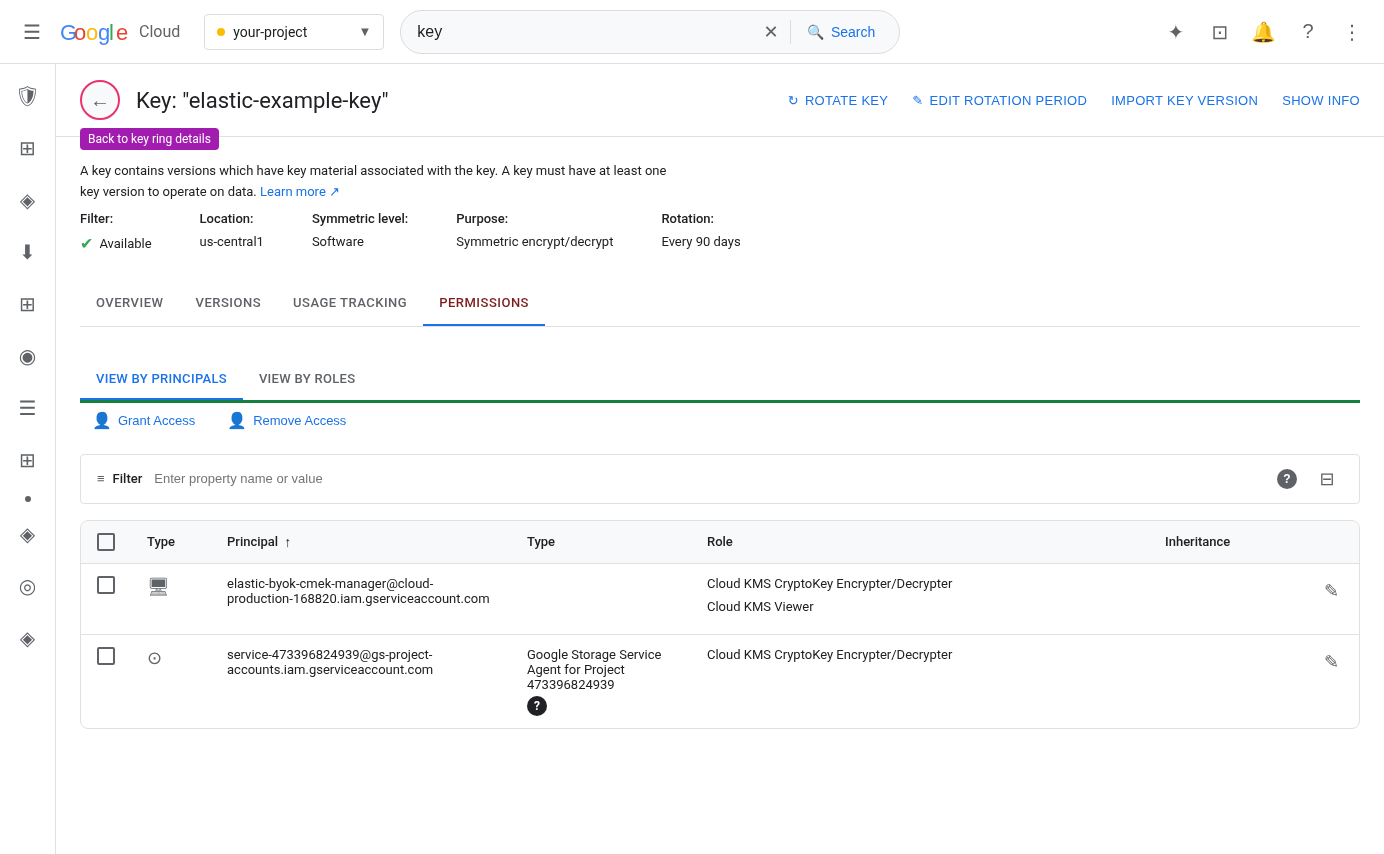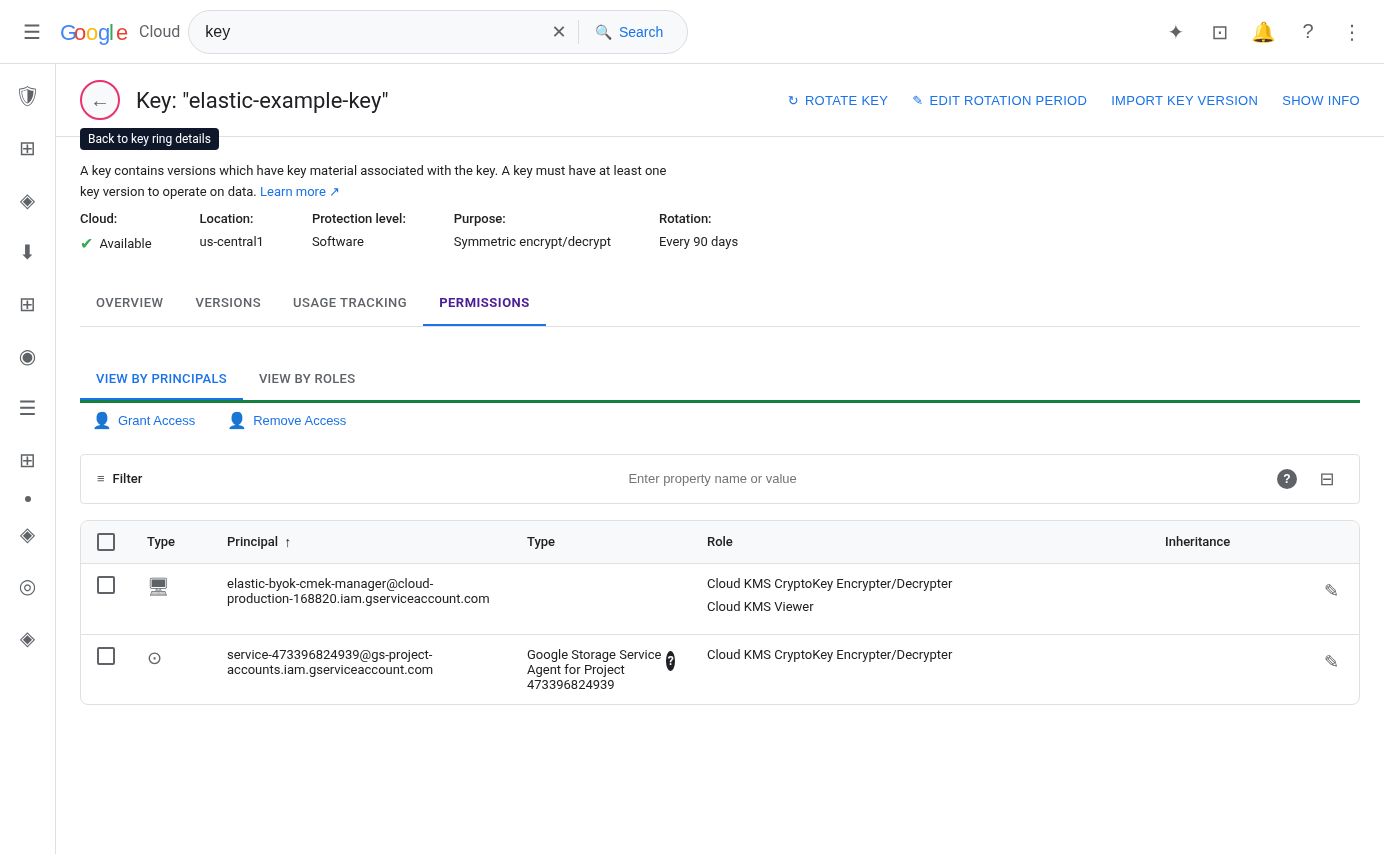--- a/index.html
+++ b/index.html
@@ -50,21 +50,21 @@
     .page-header {
       display: flex; align-items: center; padding: 16px 24px; border-bottom: 1px solid #e0e0e0;
       background: #fff; gap: 16px;
     }
     .back-btn {
       width: 40px; height: 40px; border-radius: 50%; border: 2px solid #e8336d;
       background: #f8f9fa; cursor: pointer; display: flex; align-items: center; justify-content: center;
       color: #5f6368; font-size: 20px; flex-shrink: 0; position: relative;
     }
     .back-btn-tooltip {
-      position: absolute; top: 48px; left: 0; background: #0f172a; color: #fff;
+      position: absolute; top: 48px; left: 0; background: #a21caf; color: #fff;
       font-size: 12px; padding: 4px 8px; border-radius: 4px; white-space: nowrap; z-index: 200;
     }
     .page-title { font-size: 22px; font-weight: 400; color: #202124; flex: 1; }
     .header-actions { display: flex; align-items: center; gap: 24px; margin-left: auto; }
     .header-action-btn {
       display: flex; align-items: center; gap: 6px; background: none; border: none;
       color: #1a73e8; font-size: 13px; font-weight: 500; cursor: pointer; letter-spacing: 0.3px; text-transform: uppercase;
     }
 
     
@@ -79,21 +79,21 @@
     .meta-value { font-size: 13px; color: #202124; display: flex; align-items: center; gap: 6px; }
     .status-check { color: #34a853; font-size: 16px; }
 
     
     .tabs { display: flex; border-bottom: 1px solid #e0e0e0; margin-bottom: 16px; }
     .tab {
       padding: 14px 16px; font-size: 13px; font-weight: 500; letter-spacing: 0.5px;
       color: #5f6368; cursor: pointer; border-bottom: 2px solid transparent; text-transform: uppercase;
       text-decoration: none;
     }
-    .tab.active { color: #4c1d95; border-bottom-color: #1a73e8; font-weight: bold; }
+    .tab.active { color: #7f1d1d; border-bottom-color: #1a73e8; }
 
     
     .sub-tabs { display: flex; border-bottom: 3px solid #15803d; padding: 0 0; }
     .sub-tab {
       padding: 12px 16px; font-size: 13px; font-weight: 500; letter-spacing: 0.3px;
       color: #5f6368; cursor: pointer; border-bottom: 2px solid transparent; text-transform: uppercase;
     }
     .sub-tab.active { color: #1a73e8; border-bottom-color: #1a73e8; }
 
     
@@ -104,21 +104,21 @@
       color: #1a73e8; font-size: 13px; cursor: pointer; padding: 8px 12px; border-radius: 4px;
     }
 
     
     .filter-bar {
       display: flex; align-items: center; border: 1px solid #e0e0e0; border-radius: 4px;
       padding: 8px 16px; margin-bottom: 16px;
     }
     .filter-icon { color: #5f6368; margin-right: 8px; }
     .filter-label { font-size: 13px; font-weight: 500; color: #202124; margin-right: 12px; }
-    .filter-input { border: none; outline: none; font-size: 13px; color: #4c1d95; flex: 1; text-align: center; }
+    .filter-input { border: none; outline: none; font-size: 13px; color: #4c1d95; flex: 1; }
     .filter-actions { display: flex; align-items: center; gap: 8px; margin-left: auto; }
     .filter-icon-btn { width: 32px; height: 32px; border-radius: 50%; border: none; background: none; cursor: pointer; color: #5f6368; display: flex; align-items: center; justify-content: center; }
 
     
     .table-container { border: 1px solid #e0e0e0; border-radius: 8px; overflow: hidden; }
     table { width: 100%; border-collapse: collapse; }
     thead tr { background: #f8f9fa; }
     th {
       padding: 12px 16px; text-align: left; font-size: 13px; font-weight: 500;
       color: #202124; border-bottom: 1px solid #e0e0e0;
@@ -128,21 +128,21 @@
     .checkbox { width: 18px; height: 18px; border: 2px solid #5f6368; border-radius: 2px; cursor: pointer; }
     .col-type { width: 80px; }
     .col-principal { width: 300px; }
     .col-name { width: 180px; }
     .col-role { flex: 1; }
     .col-inheritance { width: 150px; }
     .role-item { margin-bottom: 8px; }
     .edit-btn { background: none; border: none; cursor: pointer; color: #5f6368; padding: 4px; font-size: 18px; }
     .type-icon { font-size: 18px; color: #5f6368; }
     .help-circle { display: inline-flex; align-items: center; justify-content: center; width: 20px; height: 20px; border-radius: 50%; background: #202124; color: #fff; font-size: 12px; font-weight: 700; cursor: pointer; margin-top: 4px; }
-    .name-help { display: flex; }
+    .name-help { display: flex; flex-direction: column; }
     .cols-btn { background: none; border: none; cursor: pointer; color: #5f6368; padding: 4px; }
     .th-sort { display: flex; align-items: center; gap: 2px; cursor: pointer; }
   </style>
 </head>
 <body>
 
 <nav class="top-nav">
   <button class="nav-icon-btn">
     <span>☰</span>
   </button>
@@ -152,20 +152,25 @@
       <text x="0" y="20" font-family="Product Sans,Arial,sans-serif" font-size="22" fill="#4285f4">G</text>
       <text x="14" y="20" font-family="Product Sans,Arial,sans-serif" font-size="22" fill="#ea4335">o</text>
       <text x="26" y="20" font-family="Product Sans,Arial,sans-serif" font-size="22" fill="#fbbc05">o</text>
       <text x="38" y="20" font-family="Product Sans,Arial,sans-serif" font-size="22" fill="#4285f4">g</text>
       <text x="49" y="20" font-family="Product Sans,Arial,sans-serif" font-size="22" fill="#34a853">l</text>
       <text x="56" y="20" font-family="Product Sans,Arial,sans-serif" font-size="22" fill="#ea4335">e</text>
     </svg>
     <span class="cloud-text">Cloud</span>
   </div>
 
+  <div class="project-selector">
+    <span class="project-dot"></span>
+    <span class="project-name">your-project</span>
+    <span class="project-arrow">▼</span>
+  </div>
 
   <div class="search-bar">
     <input class="search-input" type="text" value="key" style="">
     <span class="search-clear">✕</span>
     <div class="search-divider"></div>
     <button class="search-btn">
       <span>🔍</span>
       <span>Search</span>
     </button>
   </div>
@@ -257,32 +262,32 @@
   <div class="content">
     <p class="description">
       <span>A key contains versions which have key material associated with the key. A key must have at least one key version to operate on data.</span>
       <a href="#" class="learn-more">
         <span>Learn more</span> ↗
       </a>
     </p>
 
     <div class="metadata-row">
       <div class="meta-item">
-        <span class="meta-label">Cloud:</span>
+        <span class="meta-label">Filter:</span>
         <span class="meta-value">
           <span class="status-check">✔</span>
           <span>Available</span>
         </span>
       </div>
       <div class="meta-item">
         <span class="meta-label">Location:</span>
         <span class="meta-value">us-central1</span>
       </div>
       <div class="meta-item">
-        <span class="meta-label">Protection level:</span>
+        <span class="meta-label">Symmetric level:</span>
         <span class="meta-value">Software</span>
       </div>
       <div class="meta-item">
         <span class="meta-label">Purpose:</span>
         <span class="meta-value">Symmetric encrypt/decrypt</span>
       </div>
       <div class="meta-item">
         <span class="meta-label">Rotation:</span>
         <span class="meta-value">Every 90 days</span>
       </div>

